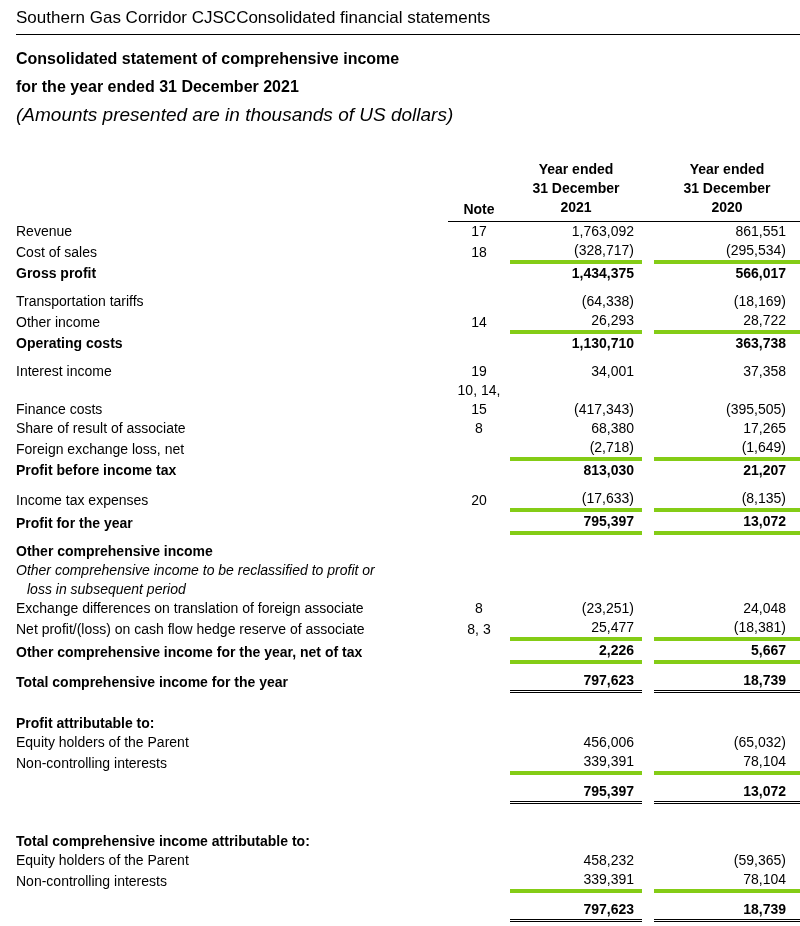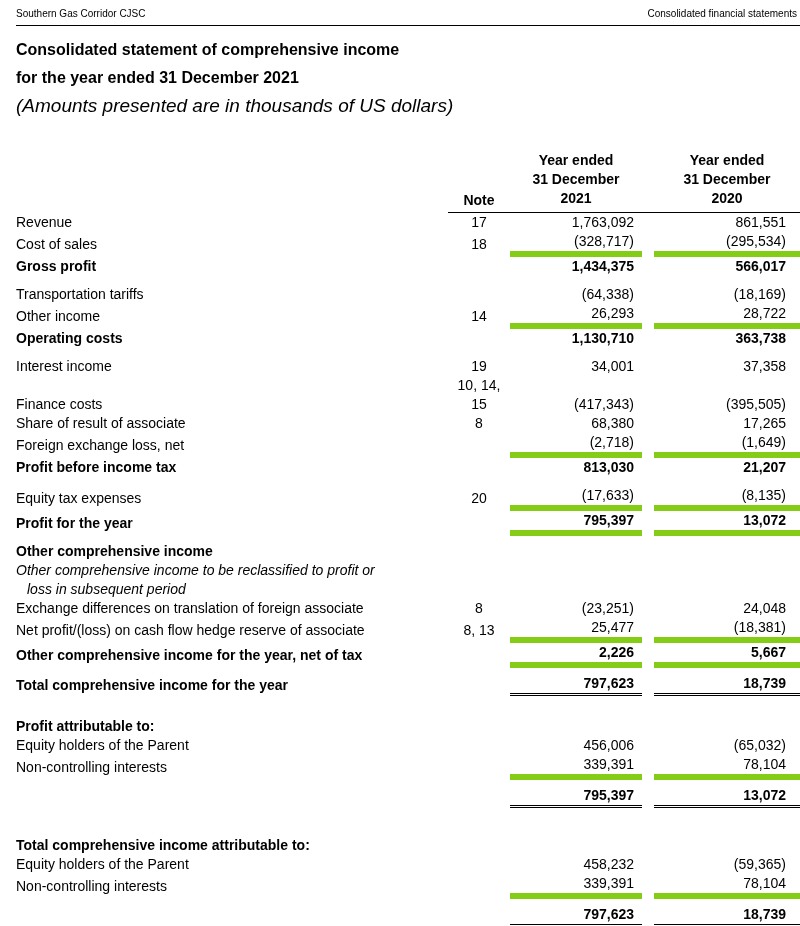--- a/index.html
+++ b/index.html
@@ -10,26 +10,24 @@
     overflow: hidden;
     color: #000;
     font-family: "Liberation Sans", sans-serif;
     font-size: 14px;
   }
   .page { padding: 8px 0 0 16px; width: 800px; }
 
   
   .page-header {
     display: flex;
-    justify-content: space-between;
     align-items: flex-end;
     padding: 0 3px 6px 0;
     border-bottom: 1px solid #000;
-    font-size: 10px;
-    gap: 9px;
+    font-size: 17px;
   }
 
   
   .title-block { margin-top: 14px; }
   .title-line { font-weight: bold; font-size: 16px; line-height: 19px; margin-bottom: 9px; }
   .title-note { font-style: italic; font-size: 19px; line-height: 19px; }
 
   
   table.statement {
     margin-top: 36px;
@@ -73,21 +71,21 @@
   tr.row-bold td { font-weight: bold; }
   tr.row-heading td.label-cell { font-weight: bold; }
   tr.row-italic td.label-cell {
     font-style: italic;
     white-space: pre-line;
     padding-left: 11px;
     text-indent: -11px;
     margin-top: 44px;
   }
 
-  tr.rule-single td.val-cell { border-bottom: 6px solid #84cc16; }
+  tr.rule-single td.val-cell { border-bottom: 4px solid #84cc16; }
   tr.rule-double td.val-cell { border-bottom: 3px double #000; }
 
   tr.spacer td    { height: 9px;  line-height: 9px; }
   tr.spacer-lg td { height: 22px; line-height: 22px; }
   tr.spacer-xl td { height: 30px; line-height: 30px; }
 </style>
 </head>
 <body>
 
 <div class="page">
@@ -209,21 +207,21 @@
           <td class="label-cell">Profit before income tax</td>
           <td class="note-cell"></td>
           <td class="val-cell v2021">813,030</td>
           <td class="gap-cell"></td>
           <td class="val-cell v2020">21,207</td>
         </tr>
         <tr class="spacer">
           <td colspan="5"></td>
         </tr>
         <tr class="row-normal rule-single">
-          <td class="label-cell">Equity tax expenses</td>
+          <td class="label-cell">Income tax expenses</td>
           <td class="note-cell">20</td>
           <td class="val-cell v2021">(17,633)</td>
           <td class="gap-cell"></td>
           <td class="val-cell v2020">(8,135)</td>
         </tr>
         <tr class="row-bold rule-single">
           <td class="label-cell">Profit for the year</td>
           <td class="note-cell"></td>
           <td class="val-cell v2021">795,397</td>
           <td class="gap-cell"></td>
@@ -249,21 +247,21 @@
         </tr>
         <tr class="row-normal">
           <td class="label-cell">Exchange differences on translation of foreign associate</td>
           <td class="note-cell">8</td>
           <td class="val-cell v2021">(23,251)</td>
           <td class="gap-cell"></td>
           <td class="val-cell v2020">24,048</td>
         </tr>
         <tr class="row-normal rule-single">
           <td class="label-cell">Net profit/(loss) on cash flow hedge reserve of associate</td>
-          <td class="note-cell">8, 13</td>
+          <td class="note-cell">8, 3</td>
           <td class="val-cell v2021">25,477</td>
           <td class="gap-cell"></td>
           <td class="val-cell v2020">(18,381)</td>
         </tr>
         <tr class="row-bold rule-single">
           <td class="label-cell">Other comprehensive income for the year, net of tax</td>
           <td class="note-cell"></td>
           <td class="val-cell v2021">2,226</td>
           <td class="gap-cell"></td>
           <td class="val-cell v2020">5,667</td>

